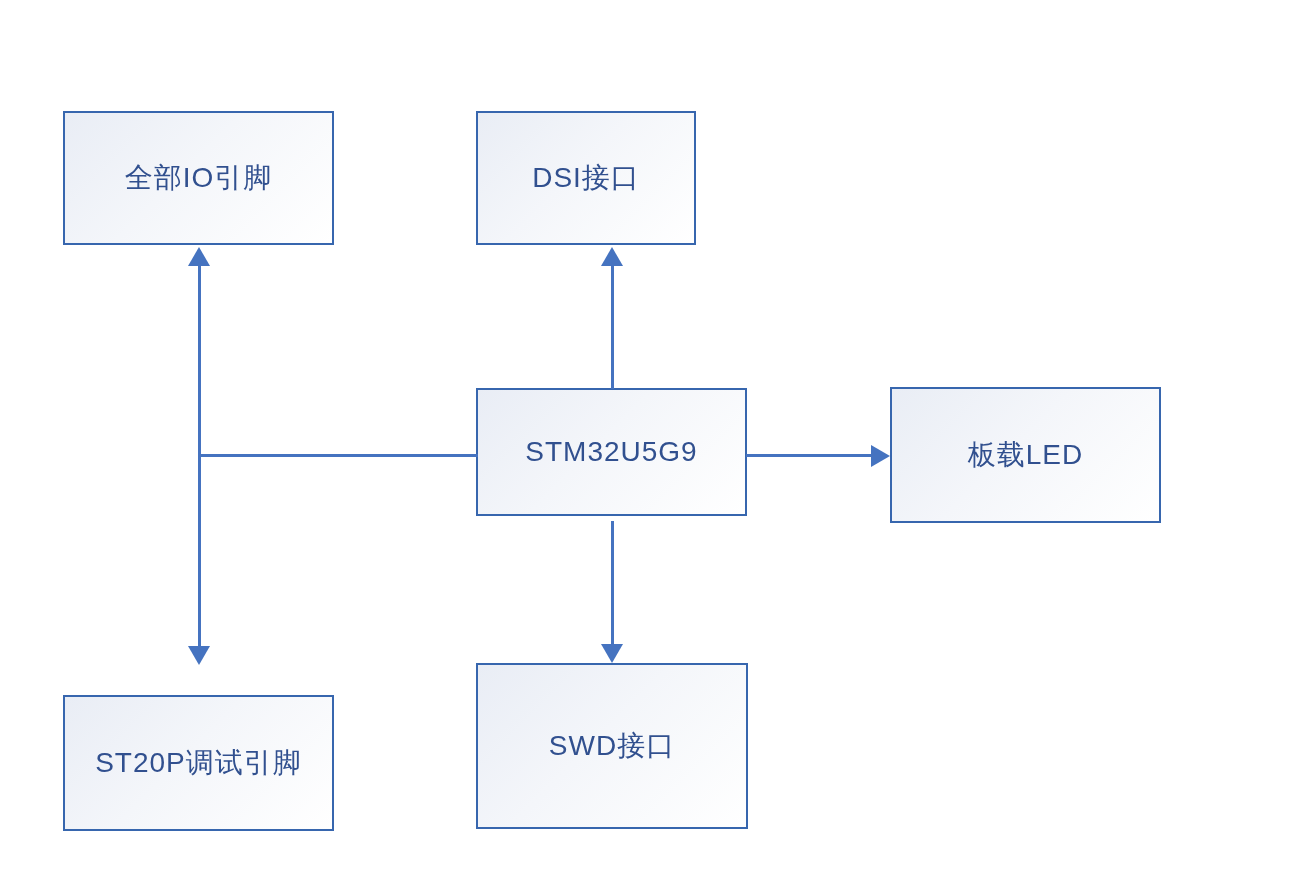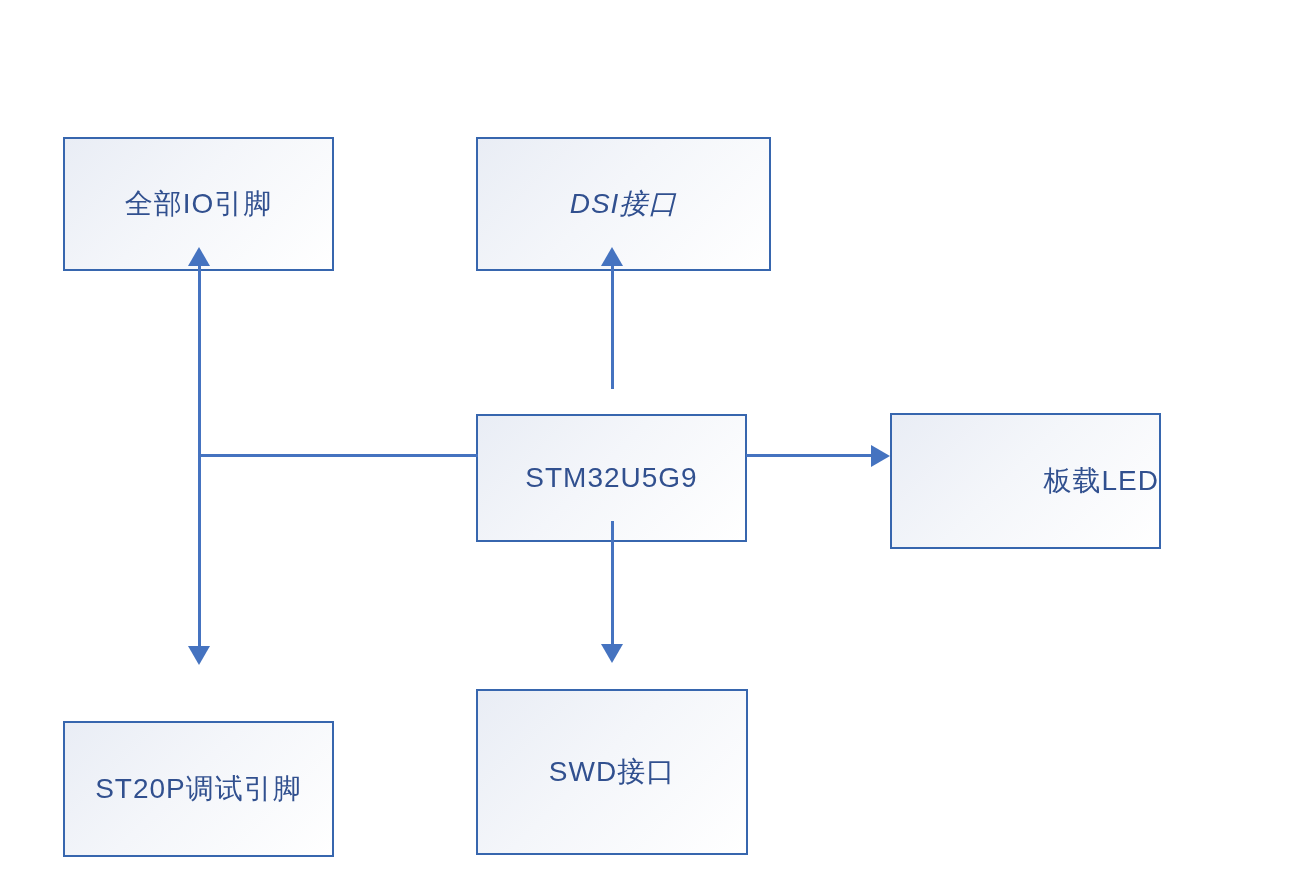--- a/index.html
+++ b/index.html
@@ -22,34 +22,33 @@
     overflow: hidden;
   }
 
   .node {
     position: absolute;
     border: 2px solid var(--box-border);
     background: linear-gradient(135deg, var(--box-fill-top) 0%, #f4f6fa 45%, var(--box-fill-bottom) 100%);
     display: flex;
     align-items: center;
     justify-content: center;
-    margin-top: 26px;
   }
 
   .node .label {
     color: var(--label-text);
     font-size: 28px;
     letter-spacing: 1px;
     white-space: nowrap;
   }
 
   #node-io    { left: 63px;  top: 111px; width: 271px; height: 134px; }
-  #node-dsi   { left: 476px; top: 111px; width: 295px; height: 134px; font-style: italic; }
+  #node-dsi   { left: 476px; top: 111px; width: 220px; height: 134px; }
   #node-mcu   { left: 476px; top: 388px; width: 271px; height: 128px; }
-  #node-led   { left: 890px; top: 387px; width: 271px; height: 136px; justify-content: flex-end; }
+  #node-led   { left: 890px; top: 387px; width: 271px; height: 136px; }
   #node-st20p { left: 63px;  top: 695px; width: 271px; height: 136px; }
   #node-swd   { left: 476px; top: 663px; width: 272px; height: 166px; }
 
   .line {
     position: absolute;
     background: var(--connector);
   }
 
   .arrowhead {
     position: absolute;

